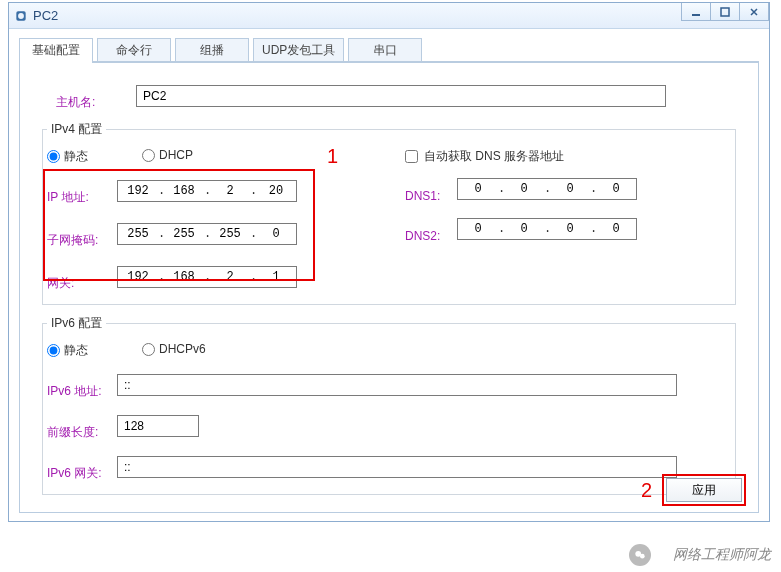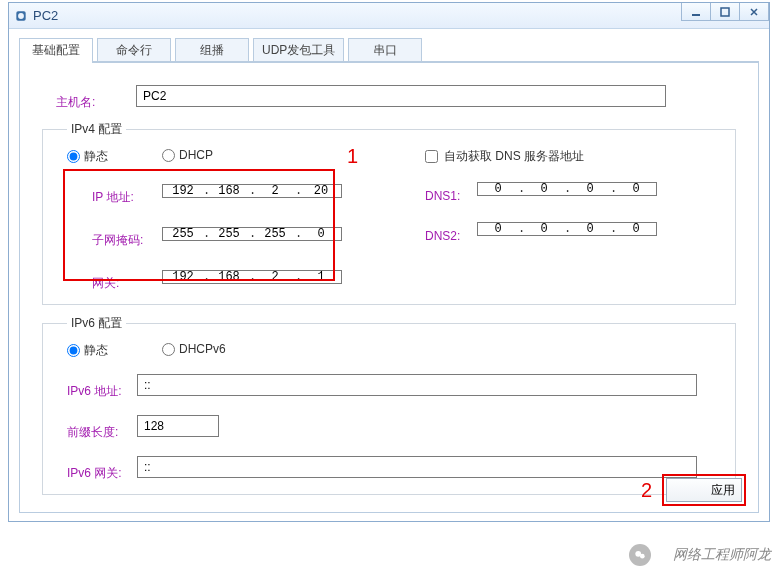--- a/index.html
+++ b/index.html
@@ -123,21 +123,21 @@
     padding: 0 6px;
     font-size: 12px;
     font-family: inherit;
     background: #fff;
     outline: none;
   }
   .text-input.wide { width: 530px; flex: 0 0 auto; }
   fieldset.group {
     border: 1px solid #d0d7df;
     margin: 10px 0 0 0;
-    padding: 10px 16px 12px 24px;
+    padding: 10px 16px 12px 4px;
     position: relative;
   }
   fieldset.group > legend {
     padding: 0 4px;
     color: #333;
     font-size: 12px;
   }
   .radio-row {
     display: flex;
     align-items: flex-start;
@@ -161,24 +161,23 @@
   .ipv4-left {
     width: 300px;
     position: relative;
   }
   .ipv4-right {
     margin-left: 58px;
   }
   .ip-row {
     display: flex; align-items: center;
     margin-bottom: 12px;
-    justify-content: center;
   }
   .ip-field {
-    width: 180px; height: 14px;
+    width: 180px; height: 22px;
     border: 1px solid #7a7a7a;
     display: flex; align-items: center;
     font-family: "Consolas","Courier New",monospace;
     font-size: 12px;
     background: #fff;
   }
   .ip-seg {
     flex: 1;
     text-align: center;
     border: none;
@@ -207,21 +206,21 @@
   }
   .btn-apply {
     position: absolute;
     right: 16px;
     bottom: 10px;
     width: 76px; height: 24px;
     border: 1px solid #9aaabb;
     background: linear-gradient(#fdfeff,#eef2f6);
     cursor: pointer;
     font-size: 12px;
-    display: flex; align-items:center; justify-content:flex-end;
+    display: flex; align-items:center; justify-content:center;
   }
   .btn-apply-outline {
     position: absolute;
     right: 12px;
     bottom: 6px;
     width: 84px;
     height: 32px;
     border: 2px solid #e60000;
     pointer-events: none;
   }

